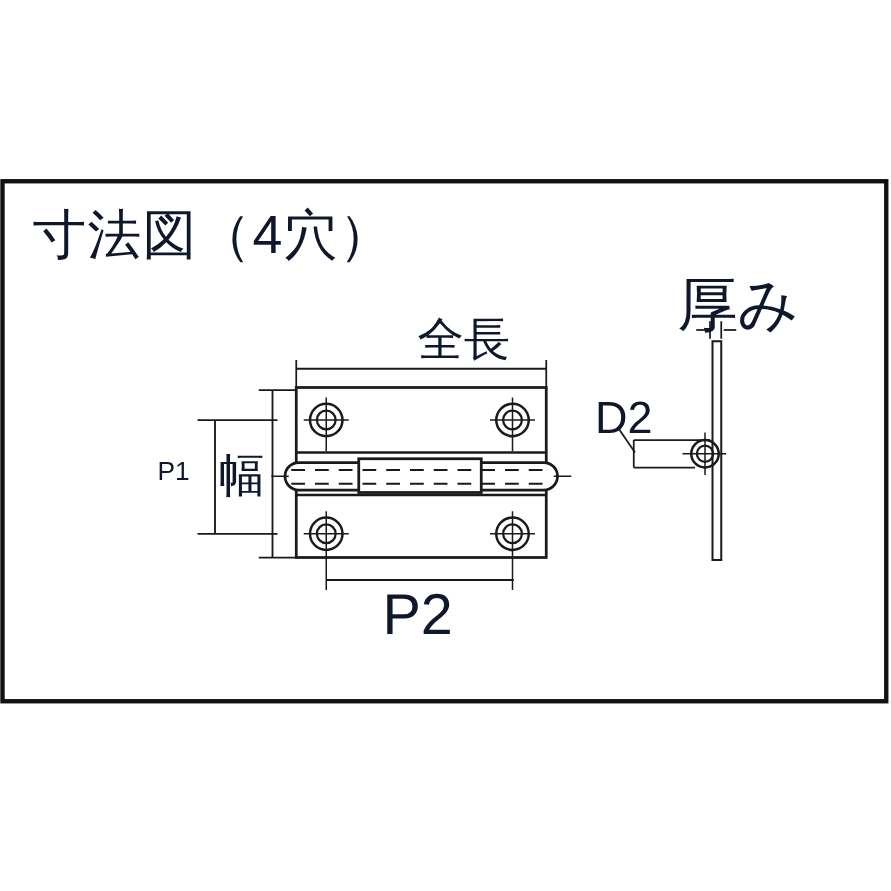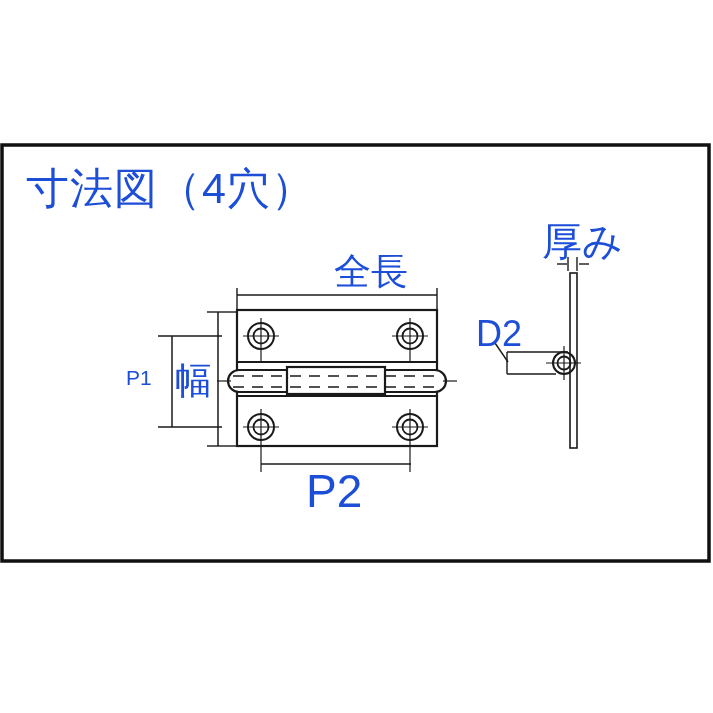--- a/index.html
+++ b/index.html
@@ -15,31 +15,31 @@
     background: #ffffff;
     overflow: hidden;
   }
   .canvas svg {
     position: absolute;
     left: 0;
     top: 0;
   }
   .lbl {
     position: absolute;
-    color: #1d4ed8;
+    color: #0f172a;
     white-space: nowrap;
     line-height: 1;
     font-family: "Liberation Sans", sans-serif;
   }
   .lbl-title   { left: 26px;  top: 167px; font-size: 43px; letter-spacing: 1px; }
   .lbl-zencho  { left: 302px; top: 253px; font-size: 37px; margin-left: 32px; }
   .lbl-p1      { left: 126px; top: 367px; font-size: 21px; }
   .lbl-haba    { left: 175px; top: 362px; font-size: 37px; }
   .lbl-p2      { left: 306px; top: 468px; font-size: 46px; text-align: center; }
-  .lbl-atsumi  { left: 542px; top: 221px; font-size: 40px; }
+  .lbl-atsumi  { left: 542px; top: 221px; font-size: 48px; }
   .lbl-d2      { left: 476px; top: 316px; font-size: 36px; }
 
   .frame-rect   { fill: #ffffff; stroke: #111111; stroke-width: 3.5; }
   .outline      { fill: #ffffff; stroke: #1a1a1a; stroke-width: 2.2; }
   .edge         { fill: none;    stroke: #1a1a1a; stroke-width: 2;   }
   .hole-outer   { fill: none;    stroke: #1a1a1a; stroke-width: 2;   }
   .hole-inner   { fill: none;    stroke: #1a1a1a; stroke-width: 1.8; }
   .crosshair    { fill: none;    stroke: #1a1a1a; stroke-width: 1.2; }
   .dimline      { fill: none;    stroke: #1a1a1a; stroke-width: 1.5; }
   .extline      { fill: none;    stroke: #1a1a1a; stroke-width: 1.4; }

